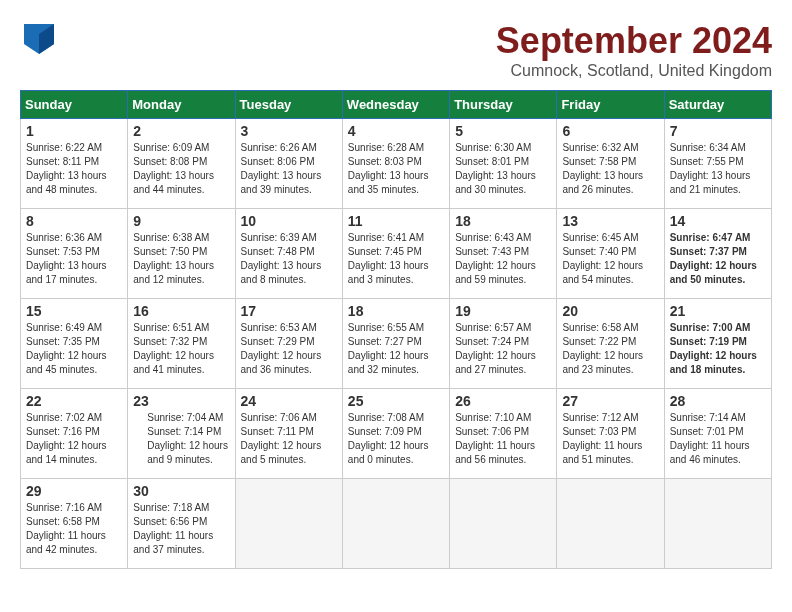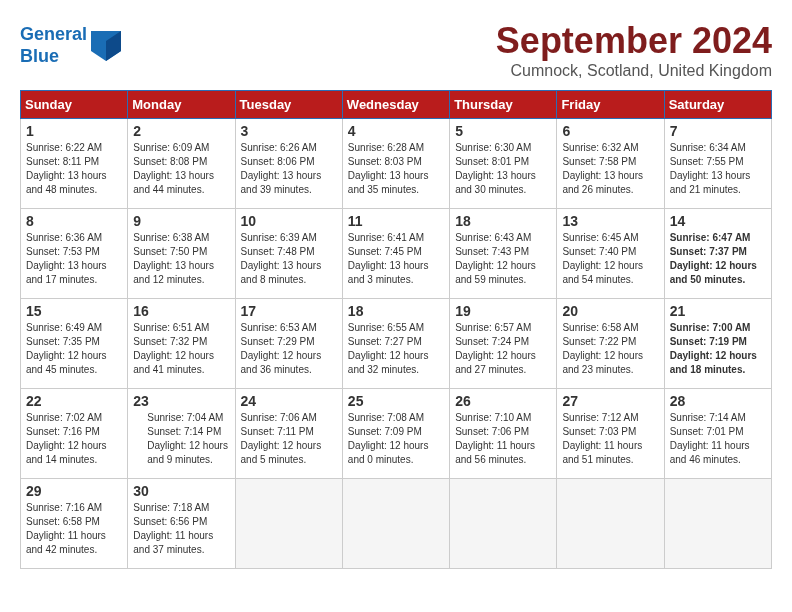--- a/index.html
+++ b/index.html
@@ -45,21 +45,21 @@
     }
     .location {
       font-size: 16px;
       color: #555;
     }
     table {
       width: 100%;
       border-collapse: collapse;
     }
     th {
-      background-color: #b91c1c;
+      background-color: #15803d;
       color: #fff;
       font-size: 13px;
       font-weight: bold;
       padding: 6px 4px;
       text-align: left;
       border: 1px solid #2a6db5;
     }
     td {
       border: 1px solid #ccc;
       vertical-align: top;
@@ -83,25 +83,20 @@
       line-height: 1.4;
       font-size: 10px;
       color: #333;
     }
   </style>
 </head>
 <body>
 
 <div class="header">
   <div class="logo">
-    <div>
-      <div class="logo-text">
-        <span>General</span><br><span style="color:#1a6db5">Blue</span>
-      </div>
-    </div>
     <svg class="logo-icon" viewBox="0 0 30 30">
       <polygon points="0,0 30,0 30,20 15,30 0,20" fill="#1a6db5"></polygon>
       <polygon points="15,10 30,0 30,20 15,30" fill="#0d4a8a"></polygon>
     </svg>
   </div>
   <div class="title-block">
     <div class="month-title">September 2024</div>
     <div class="location">Cumnock, Scotland, United Kingdom</div>
   </div>
 </div>

